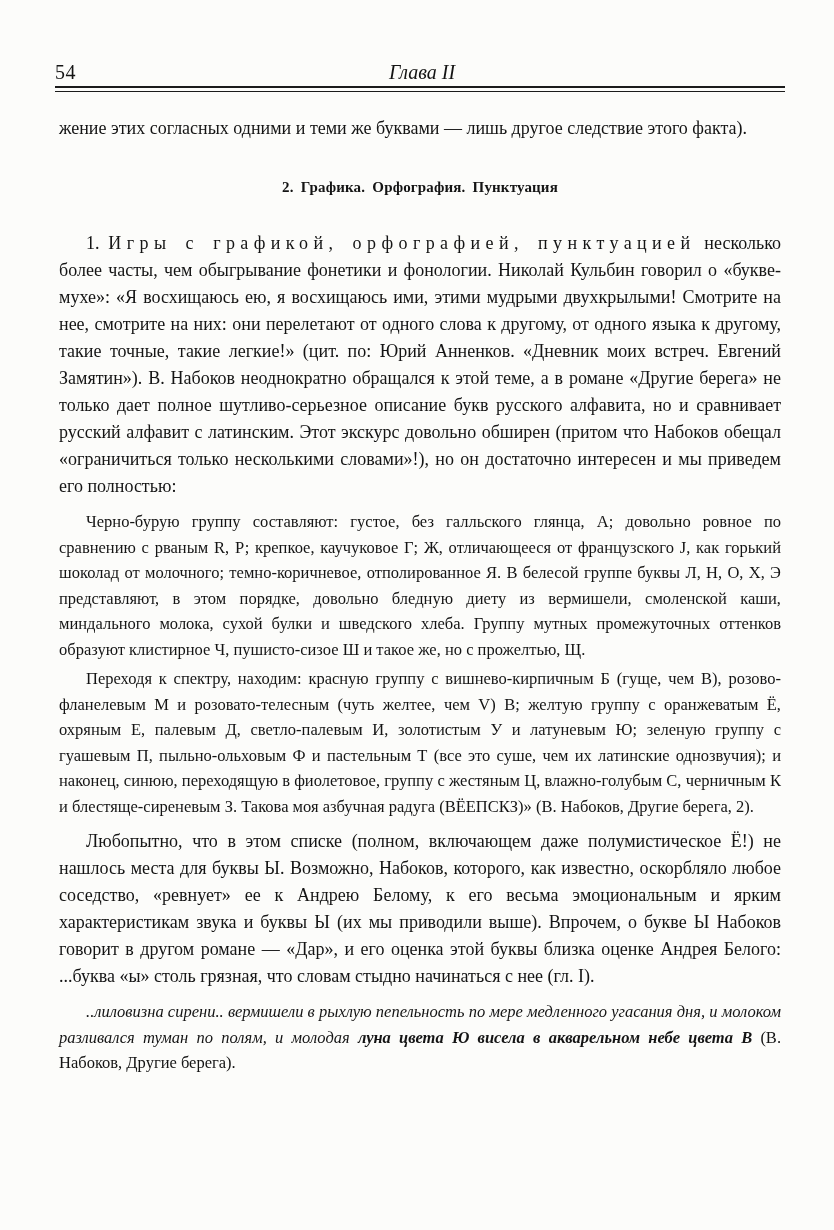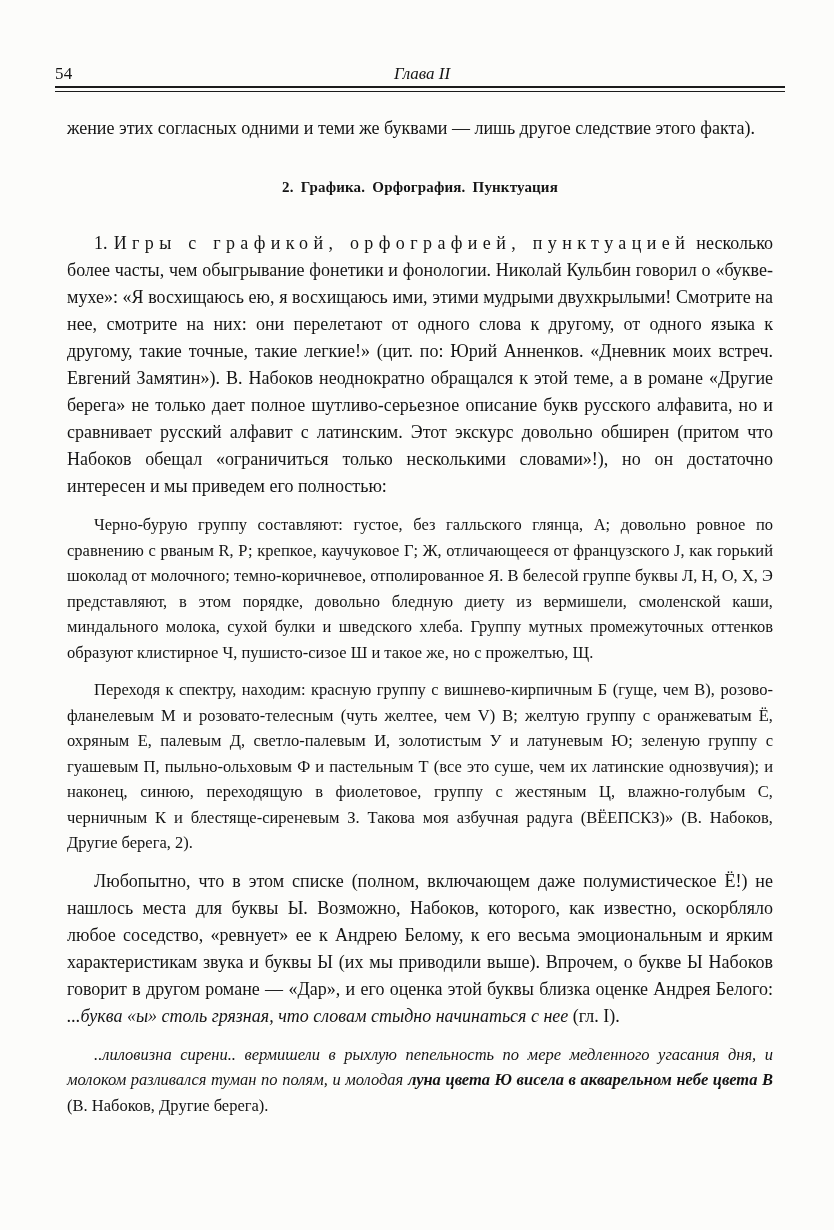--- a/index.html
+++ b/index.html
@@ -4,39 +4,39 @@
 <style>
   html,body{margin:0;padding:0;background:#ffffff;}
   .page{
     width:834px;height:1230px;box-sizing:border-box;
     background:#fcfcfa;color:#141414;
     font-family:"Liberation Serif","DejaVu Serif",serif;
     padding:60px 49px 0 55px;overflow:hidden;position:relative;
   }
   
   .header{position:relative;margin-bottom:23px;}
-  .header-row{position:relative;height:24px;font-size:17px;}
+  .header-row{position:relative;height:24px;font-size:20px;}
   .page-number{position:absolute;left:0;bottom:0;letter-spacing:.02em;}
   .chapter-title{position:absolute;left:4px;right:0;bottom:0;text-align:center;font-style:italic;}
   .header-rule{margin-top:2px;height:3px;border-top:2.5px solid #1b1b1b;border-bottom:1px solid #1b1b1b;}
   
   .section-heading{
     text-align:center;font-weight:bold;font-size:15px;line-height:24px;
     margin:33px 0 31px;word-spacing:.22em;letter-spacing:.01em;
   }
   
-  .para{margin:12px;text-align:justify;}
+  .para{margin:4px;text-align:justify;}
   .para.body{font-size:18px;line-height:27px;}
   .para.quote{font-size:16.5px;line-height:25.5px;}
   .para.indent{text-indent:27px;}
   .body + .quote,.quote + .body,.body + .body.after-gap{margin-top:9px;}
   
   .run-normal{font-style:inherit;}
   .run-spaced{letter-spacing:.3em;}
-  .run-italic{font-style:italic;}
+  .run-italic{}
   .run-bold-italic{font-style:italic;font-weight:bold;}
   .run-roman{font-style:normal;font-weight:normal;}
   .italic-para{font-style:italic;}
 </style>
 </head>
 <body>
 
 <div class="page">
 
   <div class="header">

